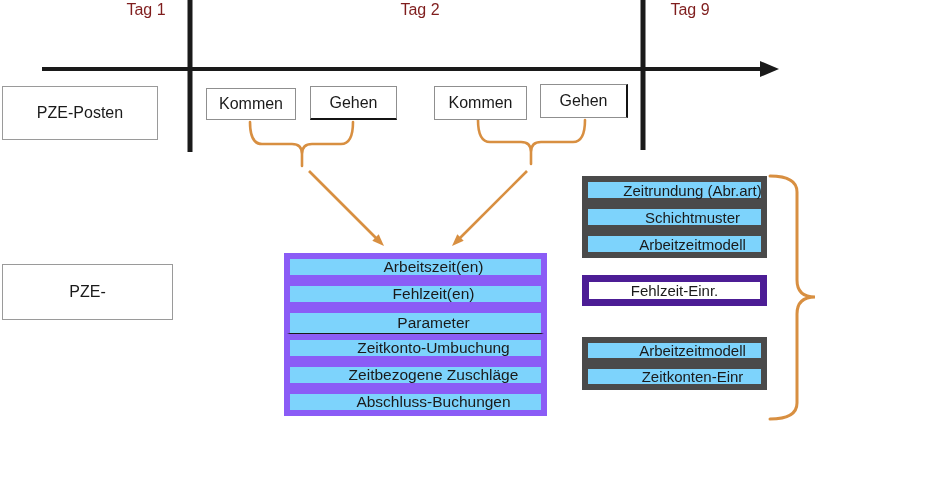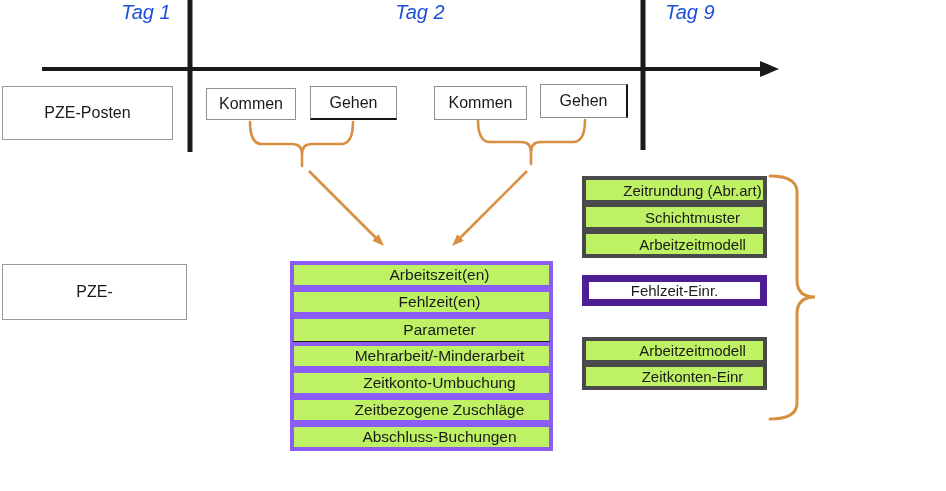--- a/index.html
+++ b/index.html
@@ -3,34 +3,34 @@
 <meta charset="utf-8">
 <style>
   html,body{margin:0;padding:0;background:#ffffff;}
   .canvas{
     position:relative;width:946px;height:491px;background:#ffffff;
     font-family:"Liberation Sans",sans-serif;color:#1a1a1a;overflow:hidden;
   }
   .svg-layer{position:absolute;left:0;top:0;width:946px;height:491px;z-index:1;}
   .day-label{
     position:absolute;top:1px;transform:translateX(-50%);
-    font-size:20px;color:#1d4ed8;white-space:nowrap;z-index:2;font-style:italic;
+    font-size:16px;color:#7f1d1d;white-space:nowrap;z-index:2;
   }
   .box{
     position:absolute;display:flex;align-items:center;justify-content:center;
     text-align:center;background:#ffffff;box-sizing:border-box;z-index:2;
   }
   .pze-box{border:1px solid #9a9a9a;font-size:16px;line-height:1.25;}
   .event-box{border:1px solid #8f8f8f;font-size:16px;}
   .shadow-bottom{border-bottom:2.5px solid #141414;}
   .shadow-right{border-right:2.5px solid #141414;}
   .stack{position:absolute;z-index:2;box-sizing:border-box;}
   .stack-row{
     box-sizing:border-box;display:flex;align-items:center;justify-content:center;
-    background:#bef264;border:4px solid #8b5cf6;margin-top:-1px;
+    background:#7dd3fc;border:6px solid #8b5cf6;margin-top:-1px;
     font-size:15.5px;white-space:nowrap;padding-left:36px;
   }
   .stack-row:first-child{margin-top:0;}
   .center-row{width:263px;height:28px;}
   .thick-bottom{border-bottom:2.5px solid #1a1a1a;}
   .right-row{width:185px;height:28px;font-size:15px;border-color:#4a4a4a;}
   .right-row-c{height:27px;}
   .single-box{border:7px solid #4c1d95;font-size:15px;}
   .brace-caption{
     position:absolute;left:828px;top:276px;width:116px;text-align:center;
@@ -63,40 +63,39 @@
     <polygon points="452,246 463.7,240.7 457.3,234.3" fill="#D88F41"></polygon>
 
     <path d="M 770,176 Q 797,176 797,192 L 797,280 Q 797,297 815,297
              Q 797,297 797,314 L 797,403 Q 797,419 770,419" fill="none" stroke="#D88F41" stroke-width="3" stroke-linecap="round"></path>
   </svg>
 
   <div class="day-label" style="left:146px;">Tag 1</div>
   <div class="day-label" style="left:420px;text-align:center;">Tag 2</div>
   <div class="day-label" style="left:690px;">Tag 9</div>
 
-  <div class="box pze-box" style="left:2px;top:86px;width:171px;height:54px;">
+  <div class="box pze-box" style="left:2px;top:86px;width:156px;height:54px;">
     <span>PZE-Posten</span>
   </div>
 
-  <div class="box pze-box" style="left:2px;top:264px;width:185px;height:56px;">
+  <div class="box pze-box" style="left:2px;top:264px;width:171px;height:56px;">
     <span>
       <span>PZE-</span><br>
     </span>
   </div>
 
   <div class="box event-box" style="left:206px;top:88px;width:90px;height:32px;">Kommen</div>
   <div class="box event-box shadow-bottom" style="left:310px;top:86px;width:87px;height:34px;">Gehen</div>
   <div class="box event-box" style="left:434px;top:86px;width:93px;height:34px;">Kommen</div>
   <div class="box event-box shadow-right" style="left:540px;top:84px;width:88px;height:34px;">Gehen</div>
 
-  <div class="stack" style="left:290px;top:253px;margin-top:8px;">
+  <div class="stack" style="left:284px;top:253px;">
     <div class="stack-row center-row">Arbeitszeit(en)</div>
     <div class="stack-row center-row">Fehlzeit(en)</div>
     <div class="stack-row center-row thick-bottom">Parameter</div>
-    <div class="stack-row center-row">Mehrarbeit/-Minderarbeit</div>
     <div class="stack-row center-row">Zeitkonto-Umbuchung</div>
     <div class="stack-row center-row">Zeitbezogene Zuschläge</div>
     <div class="stack-row center-row">Abschluss-Buchungen</div>
   </div>
 
   <div class="stack" style="left:582px;top:176px;">
     <div class="stack-row right-row">Zeitrundung (Abr.art)</div>
     <div class="stack-row right-row">Schichtmuster</div>
     <div class="stack-row right-row">Arbeitzeitmodell</div>
   </div>

